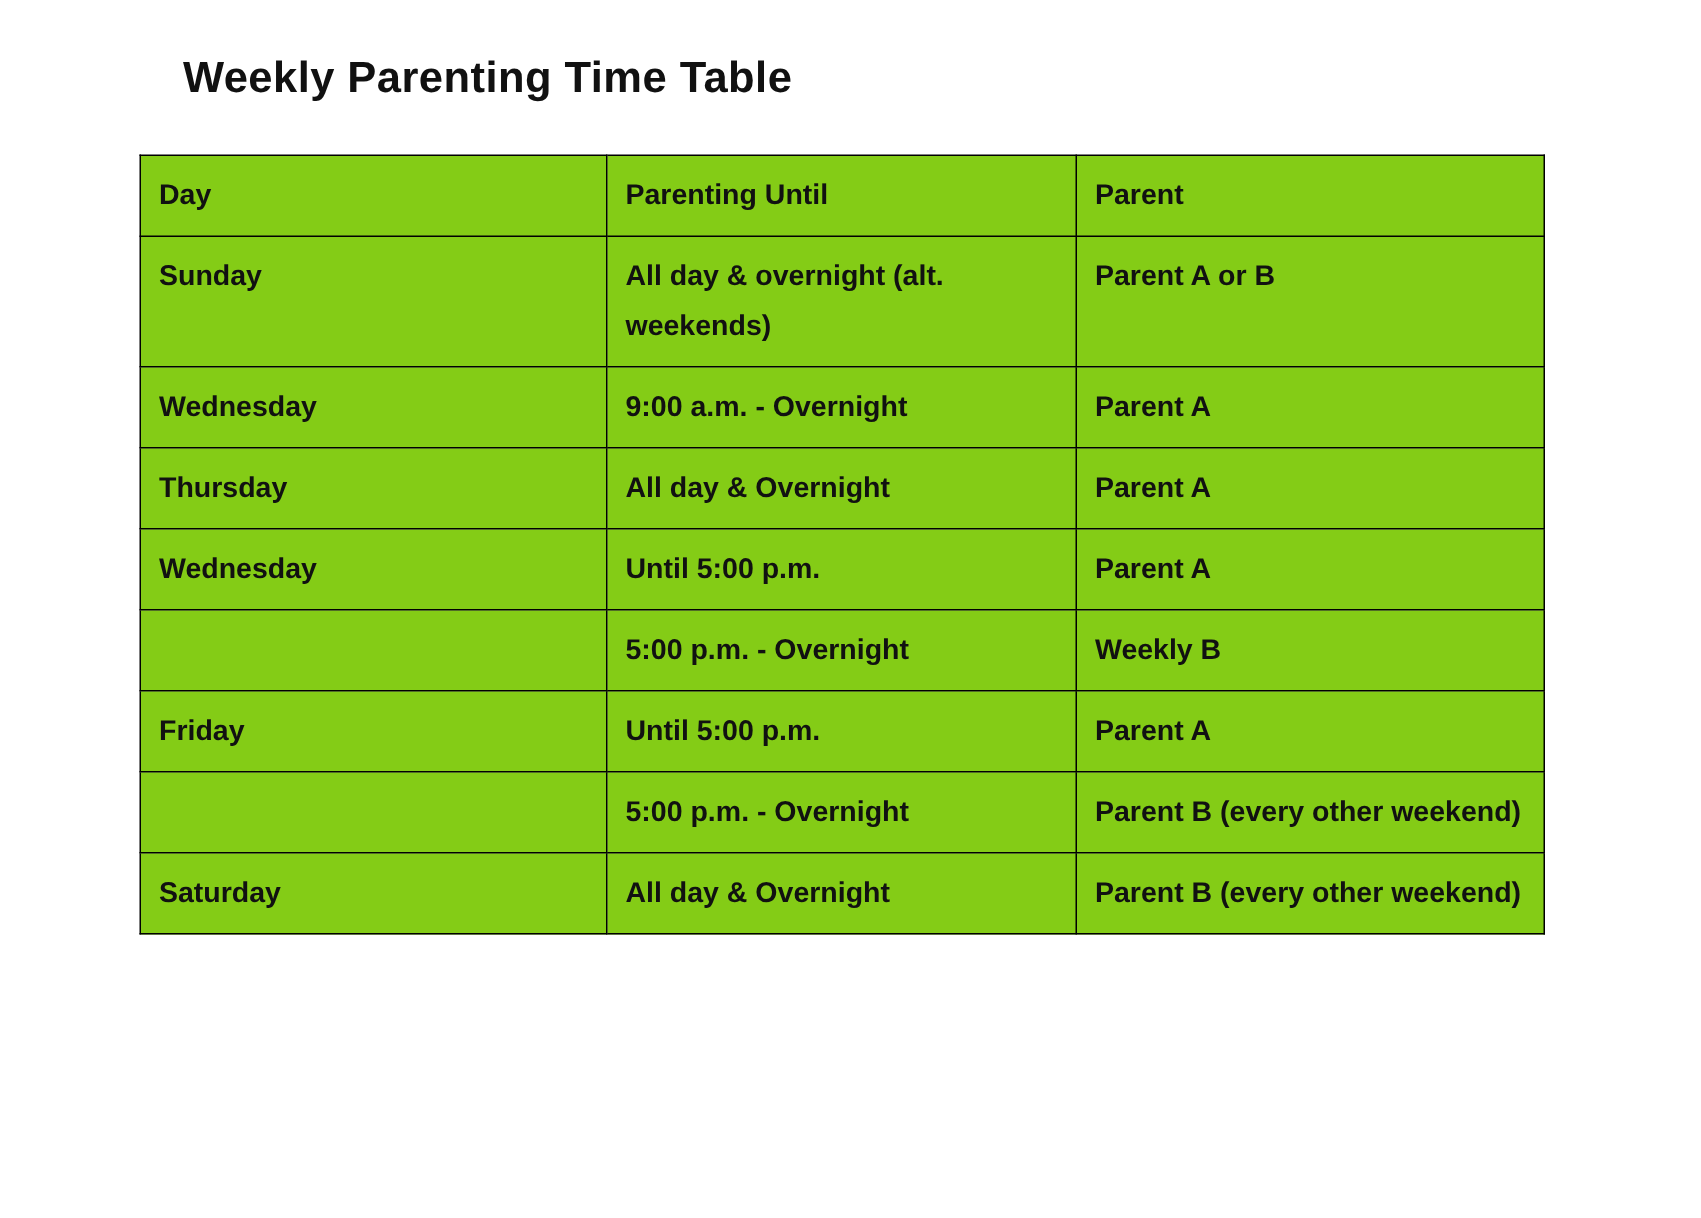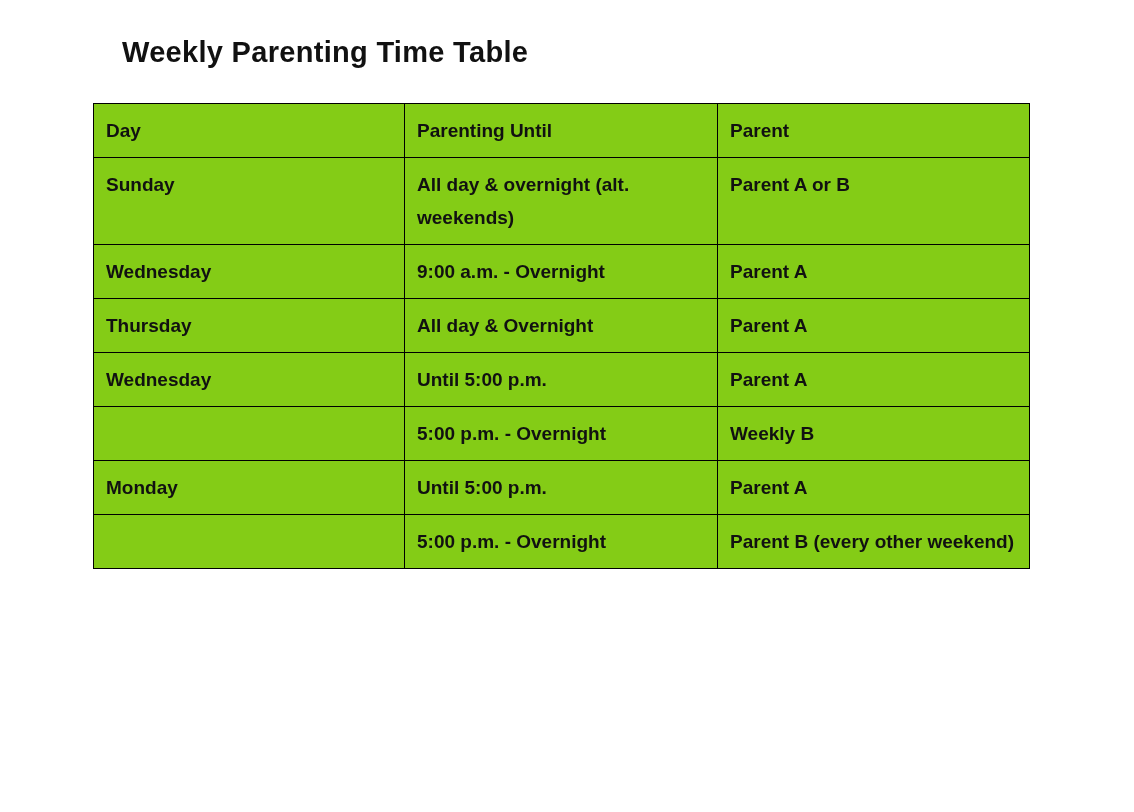--- a/index.html
+++ b/index.html
@@ -99,26 +99,31 @@
   </tr>
 
   <tr>
     <td></td>
     <td>5:00 p.m. - Overnight</td>
     <td>Weekly B</td>
   </tr>
 
 
   <tr>
-    <td>Monday</td>
+    <td>Friday</td>
     <td>Until 5:00 p.m.</td>
     <td>Parent A</td>
   </tr>
 
   <tr>
     <td></td>
     <td>5:00 p.m. - Overnight</td>
     <td>Parent B (every other weekend)</td>
   </tr>
 
+  <tr>
+    <td>Saturday</td>
+    <td>All day &amp; Overnight</td>
+    <td>Parent B (every other weekend)</td>
+  </tr>
 </tbody>
   </table>
 </div>
 
 </body></html>

